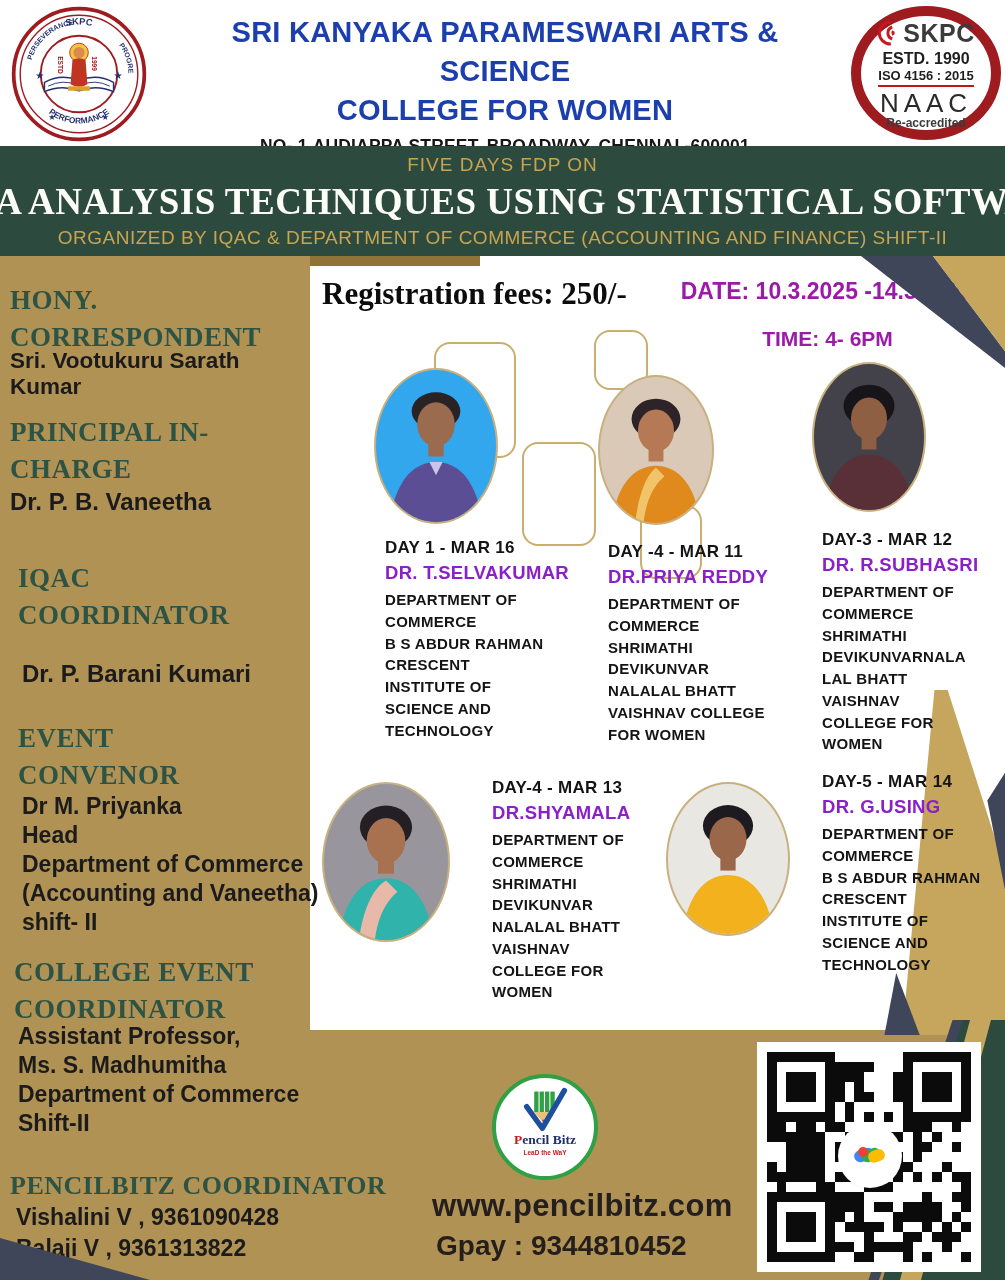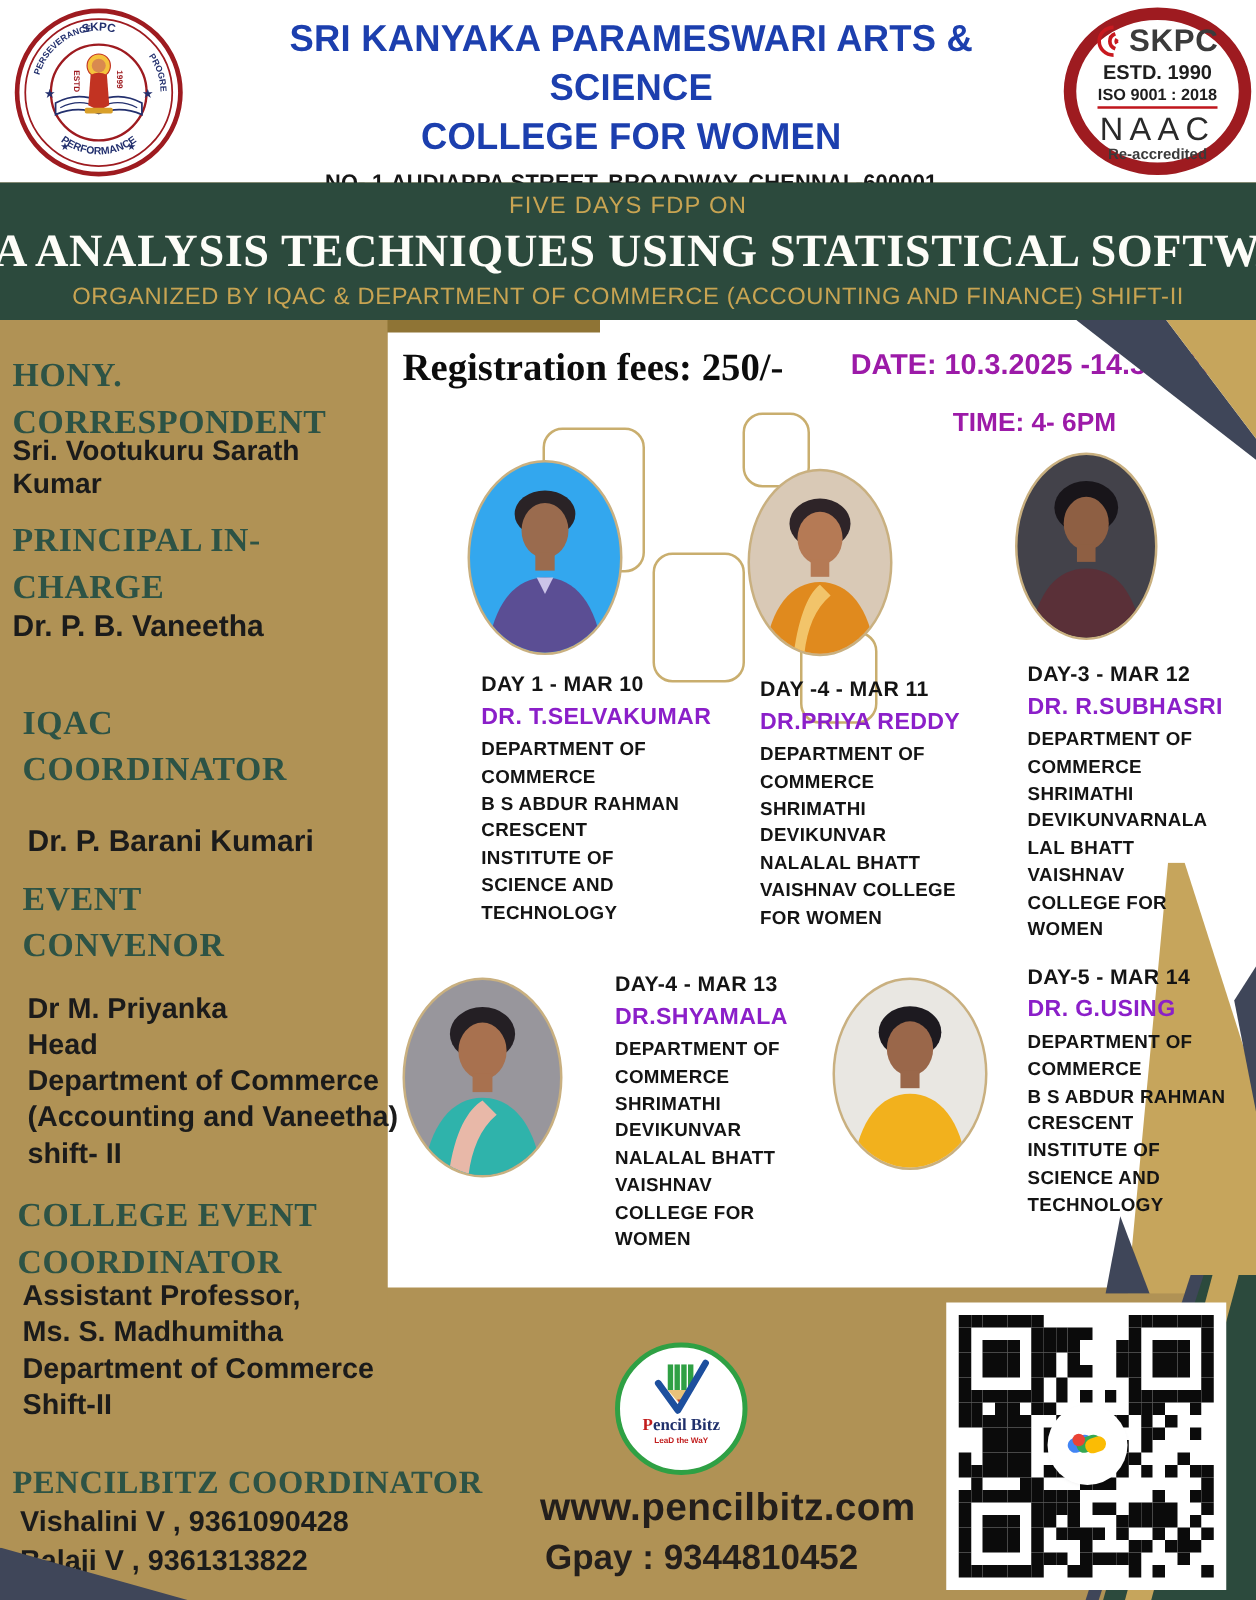--- a/index.html
+++ b/index.html
@@ -156,21 +156,21 @@
     <div class="badge">
       <div class="badge-row">
         <svg width="24" height="28" viewBox="0 0 26 30">
           <path d="M15 3 A12.5 12 0 0 0 15 27" fill="none" stroke="#c8191f" stroke-width="3.2"></path>
           <path d="M16.5 8.5 A7.5 7 0 0 0 16.5 21.5" fill="none" stroke="#c8191f" stroke-width="3.2"></path>
           <path d="M18 13 A3.5 3.5 0 0 0 18 17" fill="none" stroke="#c8191f" stroke-width="3.2"></path>
         </svg>
         <span class="badge-skpc">SKPC</span>
       </div>
       <div class="badge-estd">ESTD. 1990</div>
-      <div class="badge-iso">ISO 9001 : 2018</div>
+      <div class="badge-iso">ISO 4156 : 2015</div>
       <div class="badge-naac">NAAC</div>
       <div class="badge-reacc">Re-accredited</div>
     </div>
   </div>
 
   <div class="banner">
     <div class="banner-eyebrow">FIVE DAYS FDP ON</div>
     <div class="banner-title">DATA ANALYSIS TECHNIQUES USING STATISTICAL SOFTWARE</div>
     <div class="banner-org">ORGANIZED BY IQAC &amp; DEPARTMENT OF COMMERCE (ACCOUNTING AND FINANCE) SHIFT-II</div>
   </div>
@@ -180,21 +180,21 @@
   <div class="sidebar">
     <h3 class="sec-title" style="top:26px;width:295px">HONY. CORRESPONDENT</h3>
     <div class="sec-name one-line" style="top:92px">Sri. Vootukuru Sarath Kumar</div>
 
     <h3 class="sec-title" style="top:158px;width:240px">PRINCIPAL IN-CHARGE</h3>
     <div class="sec-name one-line" style="top:232px;font-size:24px">Dr. P. B. Vaneetha</div>
 
     <h3 class="sec-title" style="top:304px;left:18px;width:200px">IQAC COORDINATOR</h3>
     <div class="sec-name one-line" style="top:404px;left:22px;font-size:24px">Dr. P. Barani Kumari</div>
 
-    <h3 class="sec-title" style="top:445px;left:18px;width:200px">EVENT CONVENOR</h3>
+    <h3 class="sec-title" style="top:464px;left:18px;width:200px">EVENT CONVENOR</h3>
     <div class="sec-name multi" style="top:536px;left:22px">
       <div class="ln">Dr M. Priyanka</div>
       <div class="ln">Head</div>
       <div class="ln">Department of Commerce</div>
       <div class="ln">(Accounting and Vaneetha)</div>
       <div class="ln">shift- II</div>
     </div>
 
     <h3 class="sec-title" style="top:698px;left:14px;width:290px">COLLEGE EVENT COORDINATOR</h3>
     <div class="sec-name multi" style="top:766px;left:18px">
@@ -275,21 +275,21 @@
   <div class="photo" style="left:666px;top:782px;width:120px;height:150px;background:#e9e7e2">
     <svg viewBox="0 0 100 132">
         <ellipse cx="50" cy="31" rx="23" ry="19" fill="#1d1a20"></ellipse>
         <ellipse cx="50" cy="43" rx="17" ry="20" fill="#9a674a"></ellipse>
         <rect x="43" y="59" width="14" height="13" fill="#9a674a"></rect>
         <path d="M8 132 C12 96 28 76 50 76 C72 76 88 96 92 132 Z" fill="#f2b11d"></path>
       </svg>
   </div>
 
   <div class="speaker" style="left:385px;top:538px;width:188px">
-    <div class="day">DAY 1 - MAR 10</div>
+    <div class="day">DAY 1 - MAR 16</div>
     <div class="spk-name">DR. T.SELVAKUMAR</div>
     <div class="dept">DEPARTMENT OF
 COMMERCE
 B S ABDUR RAHMAN
 CRESCENT
 INSTITUTE OF
 SCIENCE AND
 TECHNOLOGY</div>
   </div>
   <div class="speaker" style="left:608px;top:542px;width:192px">

